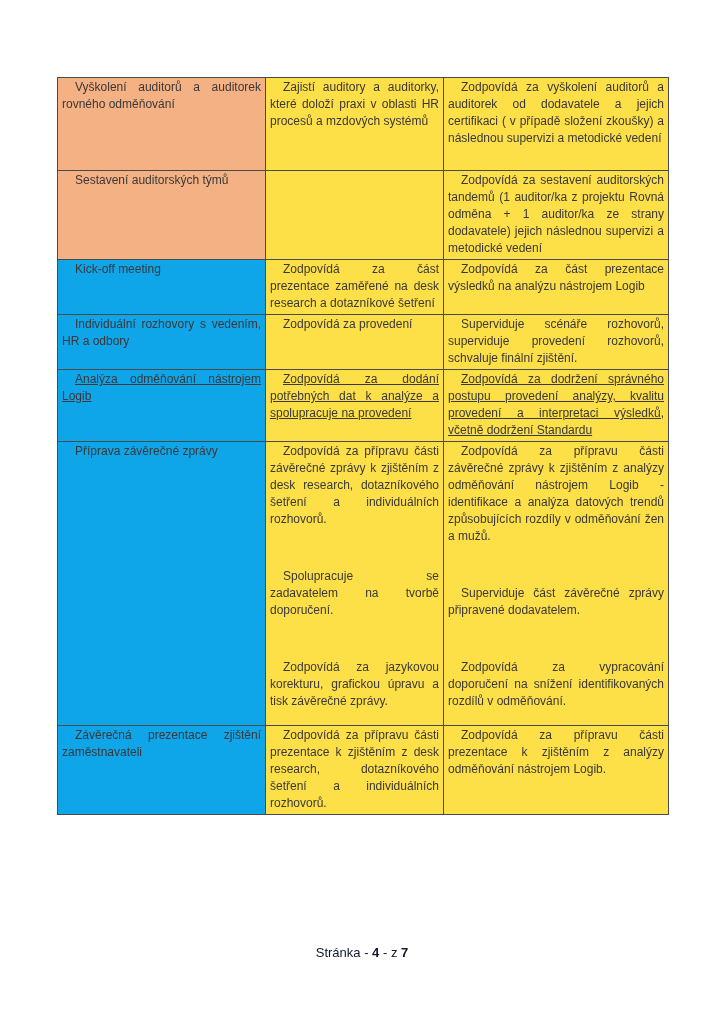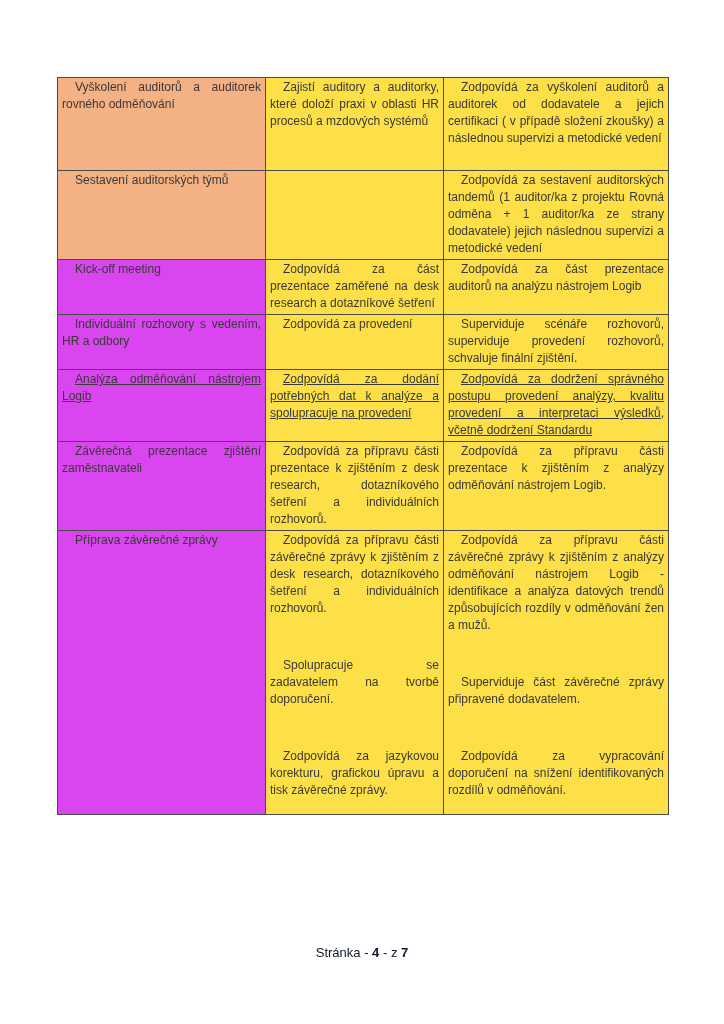--- a/index.html
+++ b/index.html
@@ -30,21 +30,21 @@
     overflow:hidden;
   }
   .doc-table col.w1 { width:208px; }
   .doc-table col.w2 { width:178px; }
   .doc-table col.w3 { width:225px; }
   .doc-table p { margin:0; text-indent:13px; }
   tr.spaced p + p { margin-top:40px; }
 
   tr.orange td.c1 { background:#F4B183; }
   tr.orange td.c2, tr.orange td.c3 { background:#fde047; }
-  tr.blue td.c1 { background:#d946ef; }
+  tr.blue td.c1 { background:#0ea5e9; }
   tr.blue td.c2, tr.blue td.c3 { background:#fde047; }
 
   tr.r0 { height:93px; }
   tr.r1 { height:78px; }
   tr.r2 { height:54px; }
   tr.r3 { height:54px; }
   tr.r4 { height:55px; }
   tr.r5 { height:54px; }
   tr.r6 { height:71px;text-decoration:underline; }
   tr.r7 { height:284px; }
@@ -99,21 +99,21 @@
       </tr>
 
       <tr class="blue r2">
         <td class="c1">
             <p>Kick-off meeting</p>
           </td>
         <td class="c2">
             <p>Zodpovídá za část prezentace zaměřené na desk research a dotazníkové šetření</p>
           </td>
         <td class="c3">
-            <p>Zodpovídá za část prezentace auditorů na analýzu nástrojem Logib</p>
+            <p>Zodpovídá za část prezentace výsledků na analýzu nástrojem Logib</p>
           </td>
       </tr>
 
 
 
       <tr class="blue r5">
         <td class="c1">
             <p>Individuální rozhovory s vedením, HR a odbory</p>
           </td>
         <td class="c2">
@@ -129,46 +129,46 @@
             <p>Analýza odměňování nástrojem Logib</p>
           </td>
         <td class="c2">
             <p>Zodpovídá za dodání potřebných dat k analýze a spolupracuje na provedení</p>
           </td>
         <td class="c3">
             <p>Zodpovídá za dodržení správného postupu provedení analýzy, kvalitu provedení a interpretaci výsledků, včetně dodržení Standardu</p>
           </td>
       </tr>
 
-      <tr class="blue r8">
-        <td class="c1">
-            <p>Závěrečná prezentace zjištění zaměstnavateli</p>
-          </td>
-        <td class="c2">
-            <p>Zodpovídá za přípravu části prezentace k zjištěním z desk research, dotazníkového šetření a individuálních rozhovorů.</p>
-          </td>
-        <td class="c3">
-            <p>Zodpovídá za přípravu části prezentace k zjištěním z analýzy odměňování nástrojem Logib.</p>
-          </td>
-      </tr>
-
       <tr class="blue r7 spaced">
         <td class="c1">
             <p>Příprava závěrečné zprávy</p>
           </td>
         <td class="c2">
           <p>Zodpovídá za přípravu části závěrečné zprávy k zjištěním z desk research, dotazníkového šetření a individuálních rozhovorů.</p>
           <p>Spolupracuje se zadavatelem na tvorbě doporučení.</p>
           <p>Zodpovídá za jazykovou korekturu, grafickou úpravu a tisk závěrečné zprávy.</p>
         </td>
         <td class="c3">
           <p>Zodpovídá za přípravu části závěrečné zprávy k zjištěním z analýzy odměňování nástrojem Logib - identifikace a analýza datových trendů způsobujících rozdíly v odměňování žen a mužů.</p>
           <p>Superviduje část závěrečné zprávy připravené dodavatelem.</p>
           <p>Zodpovídá za vypracování doporučení na snížení identifikovaných rozdílů v odměňování.</p>
         </td>
       </tr>
 
+      <tr class="blue r8">
+        <td class="c1">
+            <p>Závěrečná prezentace zjištění zaměstnavateli</p>
+          </td>
+        <td class="c2">
+            <p>Zodpovídá za přípravu části prezentace k zjištěním z desk research, dotazníkového šetření a individuálních rozhovorů.</p>
+          </td>
+        <td class="c3">
+            <p>Zodpovídá za přípravu části prezentace k zjištěním z analýzy odměňování nástrojem Logib.</p>
+          </td>
+      </tr>
+
     </tbody>
   </table>
 
   <div class="page-footer"><span>Stránka - </span><span class="b">4</span><span> - z </span><span class="b">7</span></div>
 
 </div>
 
 </body></html>

